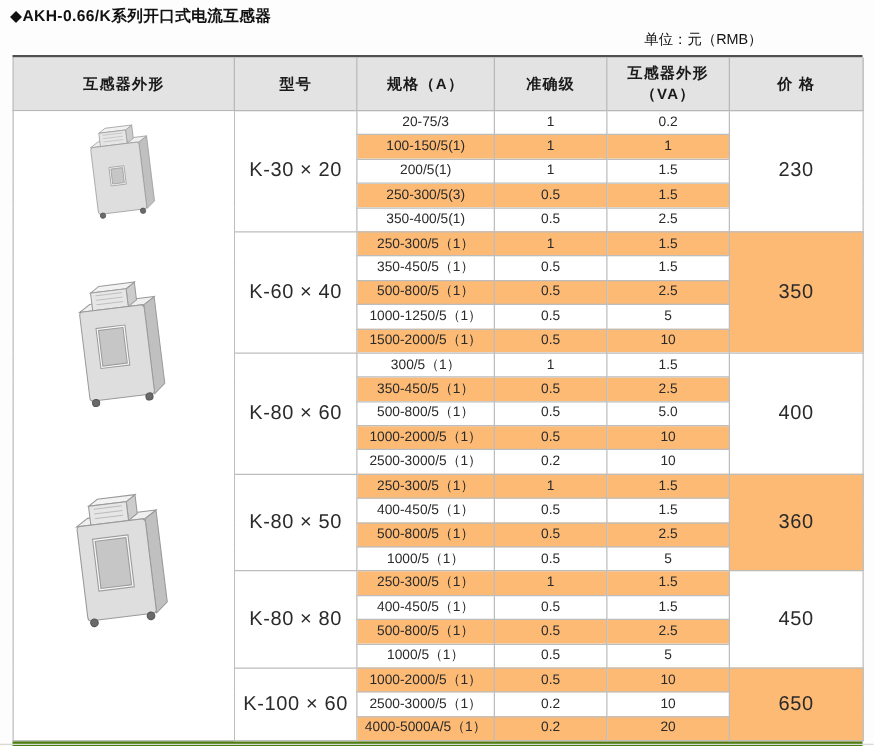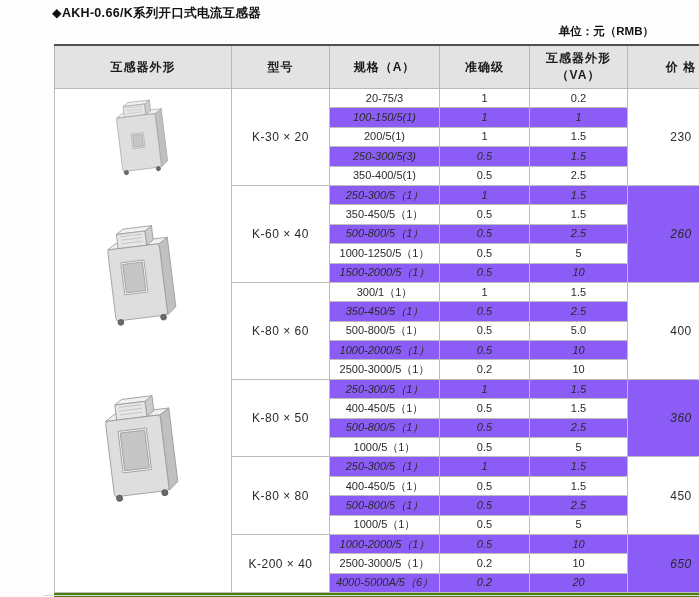--- a/index.html
+++ b/index.html
@@ -1,43 +1,43 @@
 <!DOCTYPE html>
 <html><head>
 <meta charset="utf-8">
 <style>
   html,body{margin:0;padding:0;}
   body{
     width:699px;height:597px;background:#fdfdfd;overflow:hidden;
     font-family:"Liberation Sans","DejaVu Sans",sans-serif;color:#222;
   }
-  .page{position:relative;width:620px;height:597px;margin-left:44px;}
+  .page{position:relative;width:620px;height:597px;}
   .title{
     position:absolute;left:8px;top:5px;font-size:12.5px;font-weight:bold;color:#111;
     letter-spacing:0.3px;
   }
   .unit{
-    position:absolute;right:10px;top:24px;font-size:11.5px;font-weight:bold;color:#111;
+    position:absolute;right:10px;top:24px;font-size:11.5px;font-weight:normal;color:#111;
   }
   .table-wrap{
     position:absolute;left:10px;top:44px;width:680px;
     border-top:2px solid #4f4f4f;border-bottom:6px solid #4d7c0f;
   }
   table{border-collapse:collapse;table-layout:fixed;width:680px;}
   th{
     background:#e3e3e3;height:40px;font-size:12px;font-weight:bold;color:#1a1a1a;
     border:1px solid #b8b8b8;border-top:none;text-align:center;letter-spacing:1px;
   }
   td{
     border:1px solid #bdbdbd;font-size:11px;color:#2a2a2a;text-align:center;
     padding:0;line-height:1;background:#fff;
   }
   tr{height:19.4px;}
-  td.model,td.price{font-size:12px;letter-spacing:0.5px;}
-  td.shade{background:#8b5cf6;font-style:italic;}
+  td.model,td.price{font-size:16px;letter-spacing:0.5px;}
+  td.shade{background:#fdba74;}
   td.appearance{background:#fff;position:relative;}
   td.appearance .img-slot{position:absolute;left:50%;transform:translateX(-50%);}
   .bottom-rule{
     position:absolute;left:0;width:699px;border-top:1px solid #d8d8d8;
   }
 </style>
 </head>
 <body>
 
 <div class="page">
@@ -143,21 +143,21 @@
           <tr>
             <td>350-400/5(1)</td>
             <td>0.5</td>
             <td>2.5</td>
           </tr>
           <tr>
             <td class="model" rowspan="5">K-60 × 40</td>
             <td class="shade">250-300/5（1）</td>
             <td class="shade">1</td>
             <td class="shade">1.5</td>
-            <td class="price shade" rowspan="5">260</td>
+            <td class="price shade" rowspan="5">350</td>
           </tr>
           <tr>
             <td>350-450/5（1）</td>
             <td>0.5</td>
             <td>1.5</td>
           </tr>
           <tr>
             <td class="shade">500-800/5（1）</td>
             <td class="shade">0.5</td>
             <td class="shade">2.5</td>
@@ -167,21 +167,21 @@
             <td>0.5</td>
             <td>5</td>
           </tr>
           <tr>
             <td class="shade">1500-2000/5（1）</td>
             <td class="shade">0.5</td>
             <td class="shade">10</td>
           </tr>
           <tr>
             <td class="model" rowspan="5">K-80 × 60</td>
-            <td>300/1（1）</td>
+            <td>300/5（1）</td>
             <td>1</td>
             <td>1.5</td>
             <td class="price" rowspan="5">400</td>
           </tr>
           <tr>
             <td class="shade">350-450/5（1）</td>
             <td class="shade">0.5</td>
             <td class="shade">2.5</td>
           </tr>
           <tr>
@@ -237,33 +237,33 @@
             <td class="shade">500-800/5（1）</td>
             <td class="shade">0.5</td>
             <td class="shade">2.5</td>
           </tr>
           <tr>
             <td>1000/5（1）</td>
             <td>0.5</td>
             <td>5</td>
           </tr>
           <tr>
-            <td class="model" rowspan="3">K-200 × 40</td>
+            <td class="model" rowspan="3">K-100 × 60</td>
             <td class="shade">1000-2000/5（1）</td>
             <td class="shade">0.5</td>
             <td class="shade">10</td>
             <td class="price shade" rowspan="3">650</td>
           </tr>
           <tr>
             <td>2500-3000/5（1）</td>
             <td>0.2</td>
             <td>10</td>
           </tr>
           <tr>
-            <td class="shade">4000-5000A/5（6）</td>
+            <td class="shade">4000-5000A/5（1）</td>
             <td class="shade">0.2</td>
             <td class="shade">20</td>
           </tr>
         </tbody>
     </table>
   </div>
 
   <div class="bottom-rule" style="top:595px"></div>
 </div>
 

